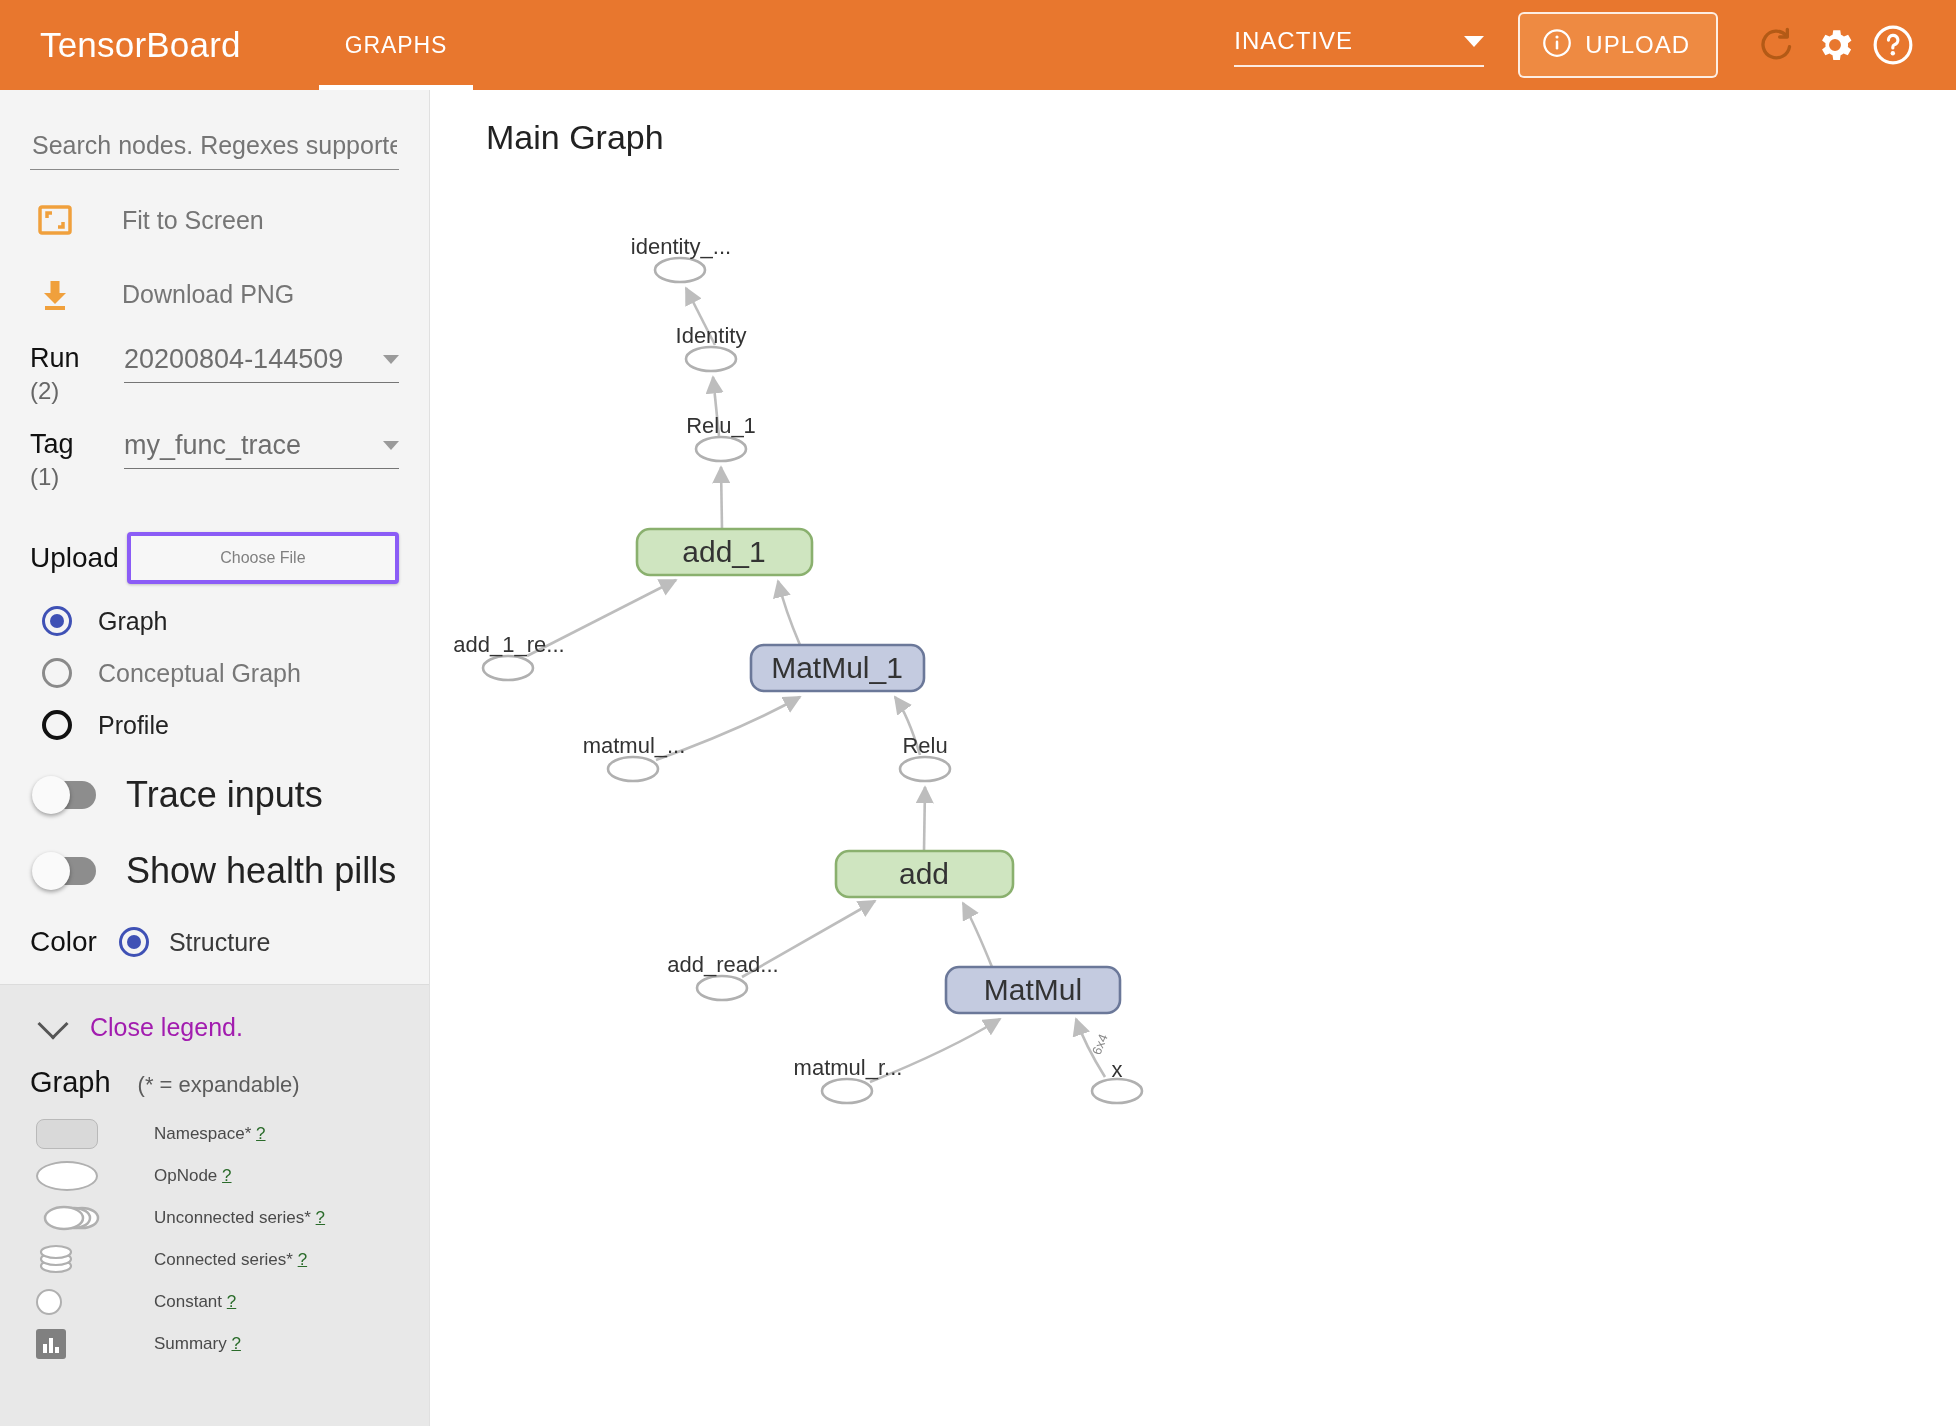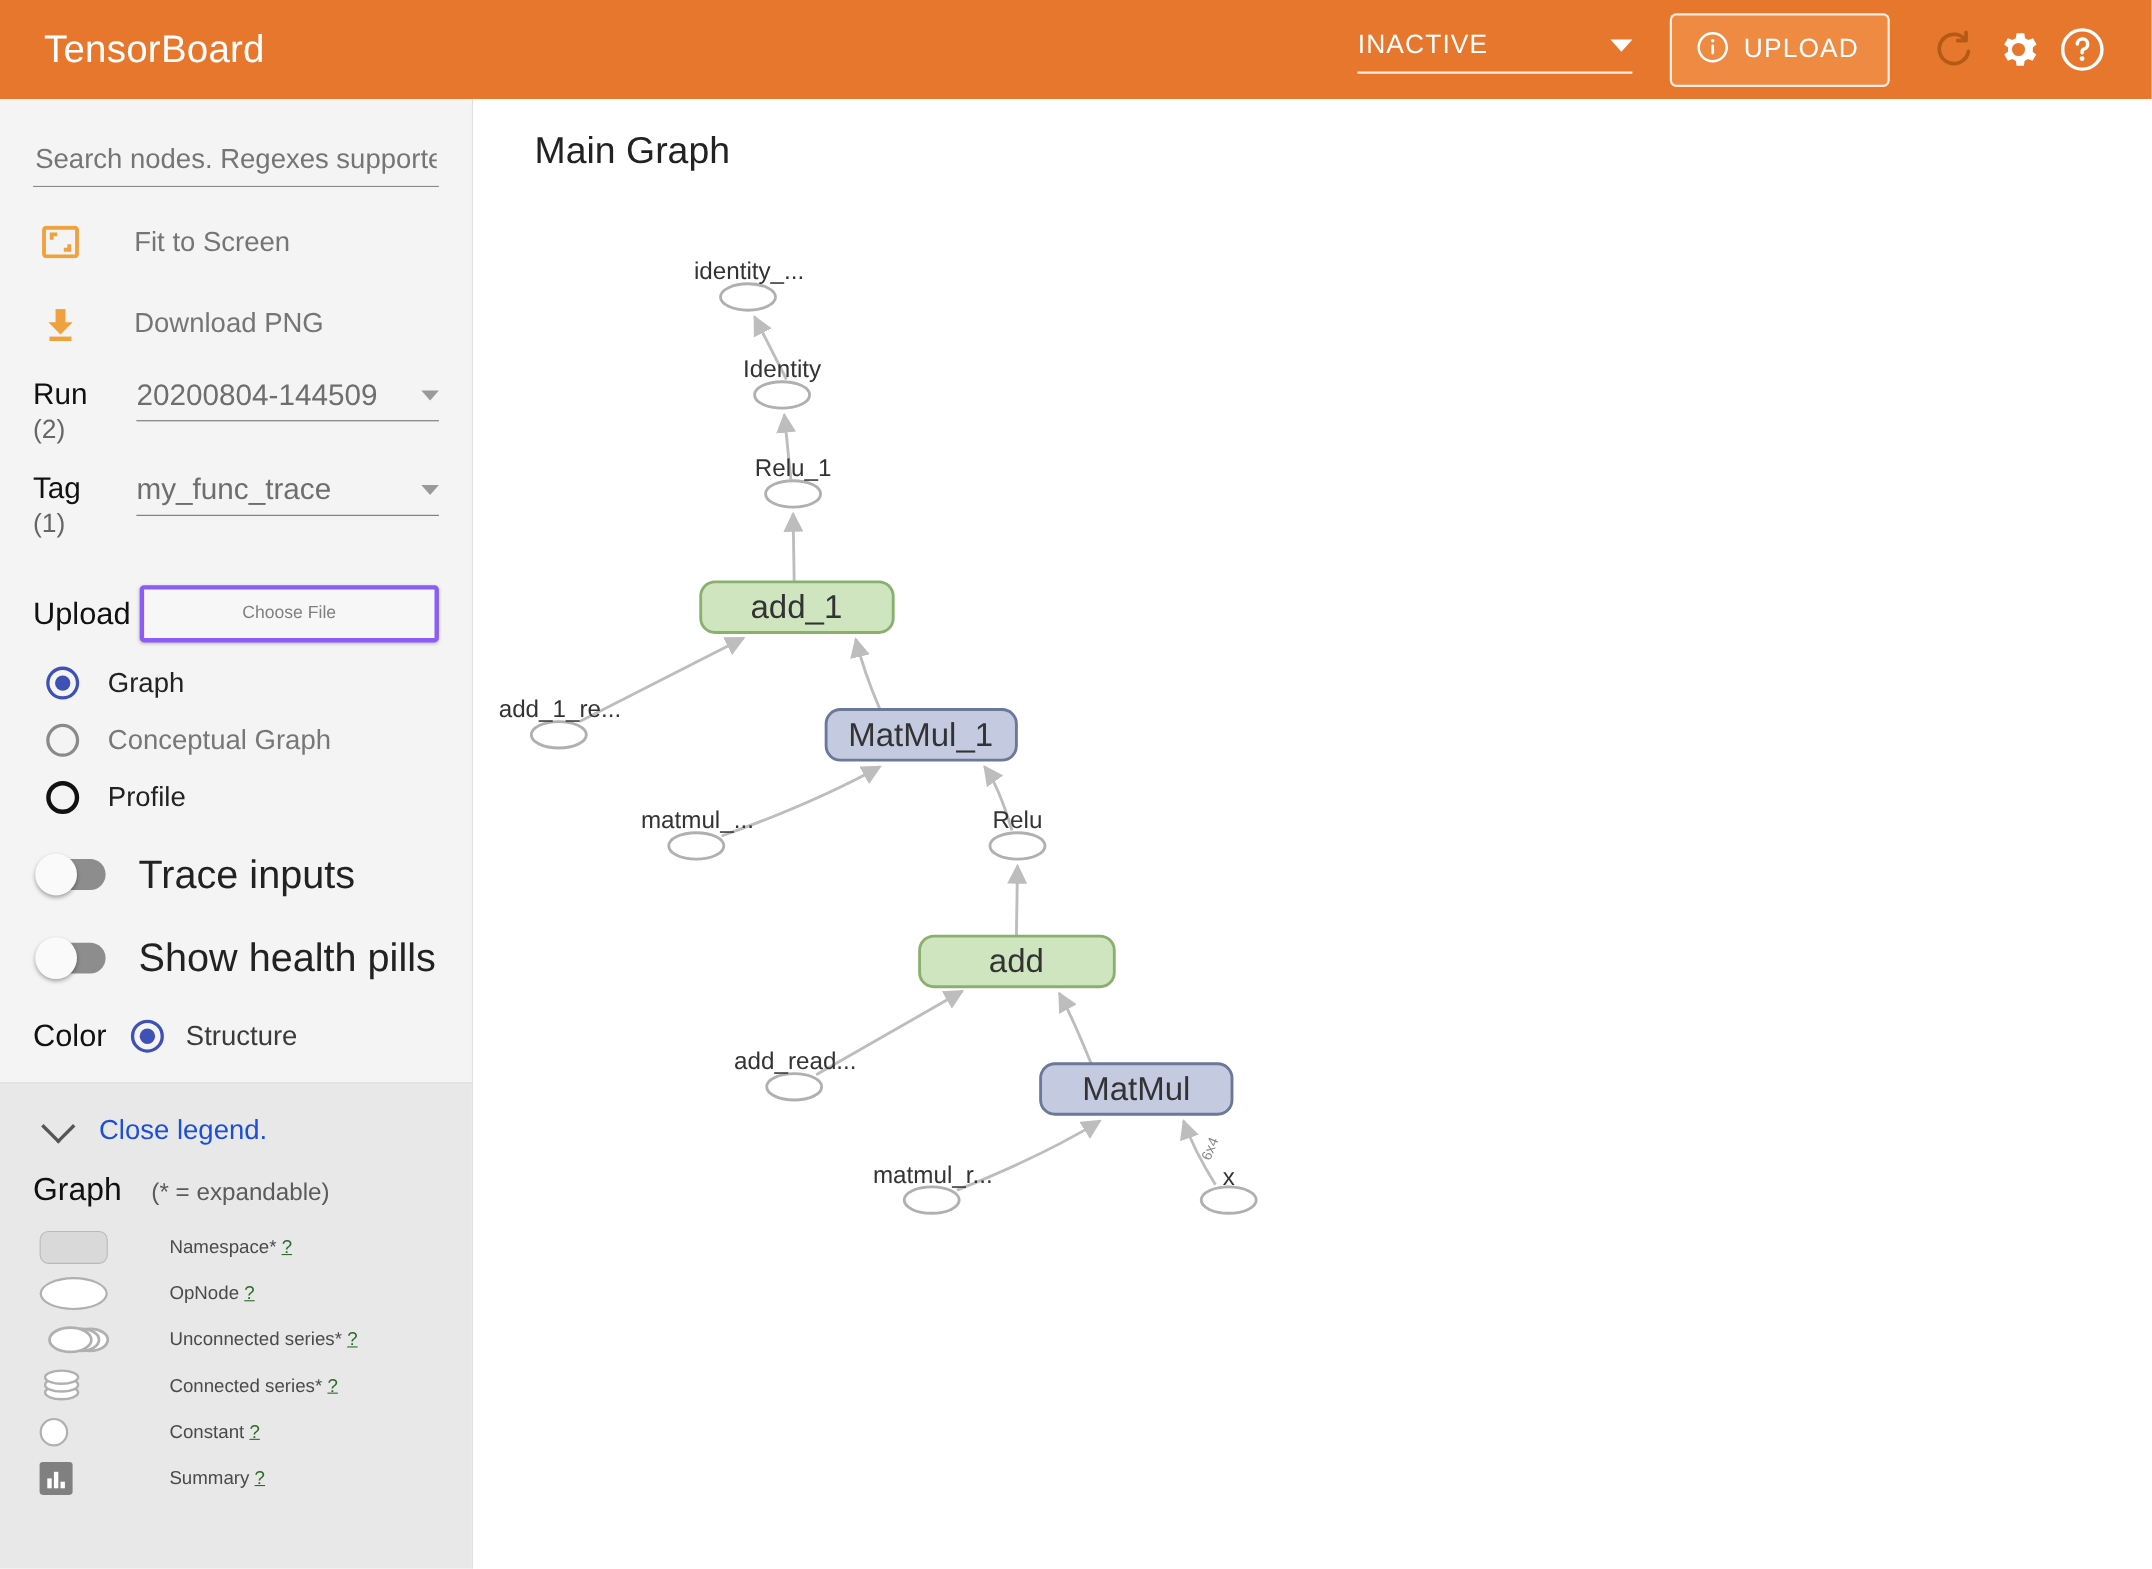--- a/index.html
+++ b/index.html
@@ -303,21 +303,21 @@
     width: 22px; height: 22px;
     border-right: 3px solid #555;
     border-bottom: 3px solid #555;
     transform: rotate(45deg);
     margin-left: 12px;
     margin-top: -8px;
   }
   .legend-toggle .lt-label {
     margin-left: 26px;
     font-size: 25px;
-    color: #1d4ed8;
+    color: #a21caf;
   }
   .legend-head {
     display: flex;
     align-items: baseline;
     margin-bottom: 14px;
   }
   .legend-head .lh-title {
     font-size: 29px;
     color: #111111;
   }
@@ -391,20 +391,25 @@
     font-size: 34px;
     color: #222222;
   }
   .graph-svg { position: absolute; top: 0; left: 0; }
 </style>
 </head>
 <body>
 
 <div class="topbar">
   <div class="brand">TensorBoard</div>
+  <div class="nav-tabs">
+    <div class="tab active">
+      <span>GRAPHS</span>
+    </div>
+  </div>
   <div class="header-right">
     <div class="inactive-select">
       <span class="label">INACTIVE</span>
       <span class="caret-down"></span>
     </div>
     <div class="upload-btn">
       <span>
         <svg width="30" height="30" viewBox="0 0 24 24">
           <circle cx="12" cy="12" r="10.2" fill="none" stroke="#ffffff" stroke-width="1.8"></circle>
           <circle cx="12" cy="7.2" r="1.25" fill="#ffffff"></circle>

